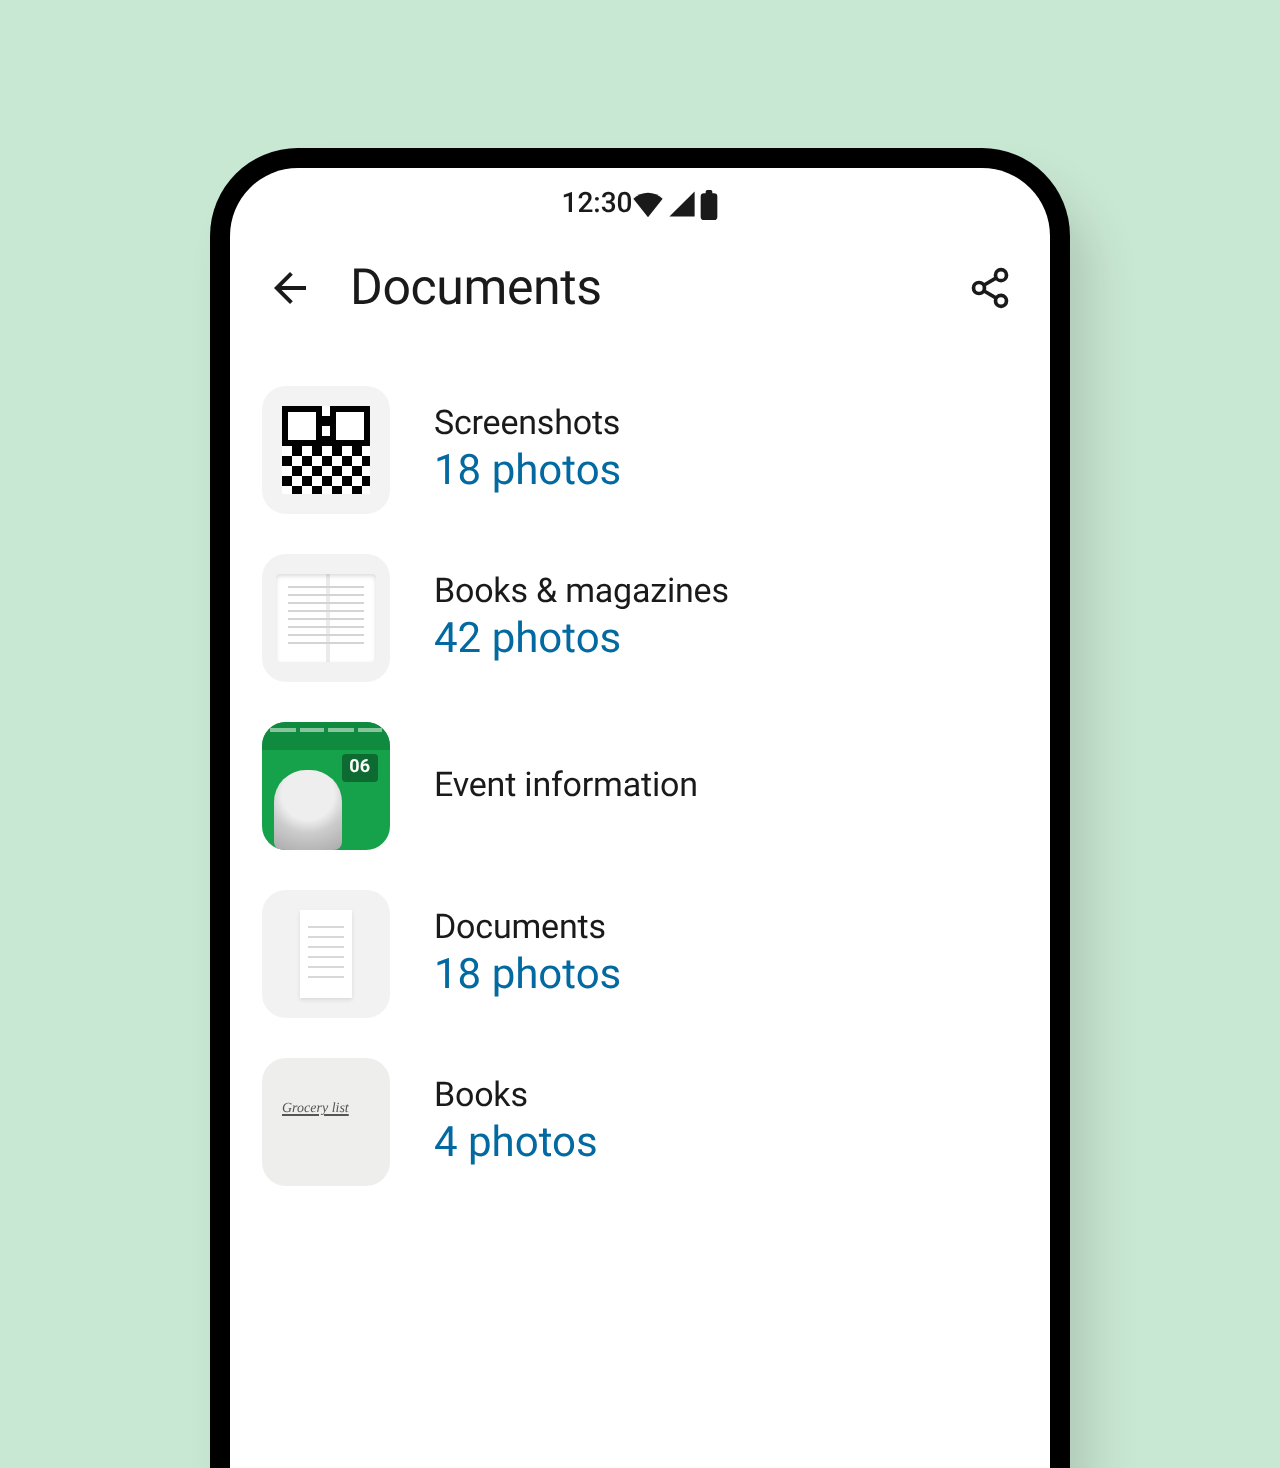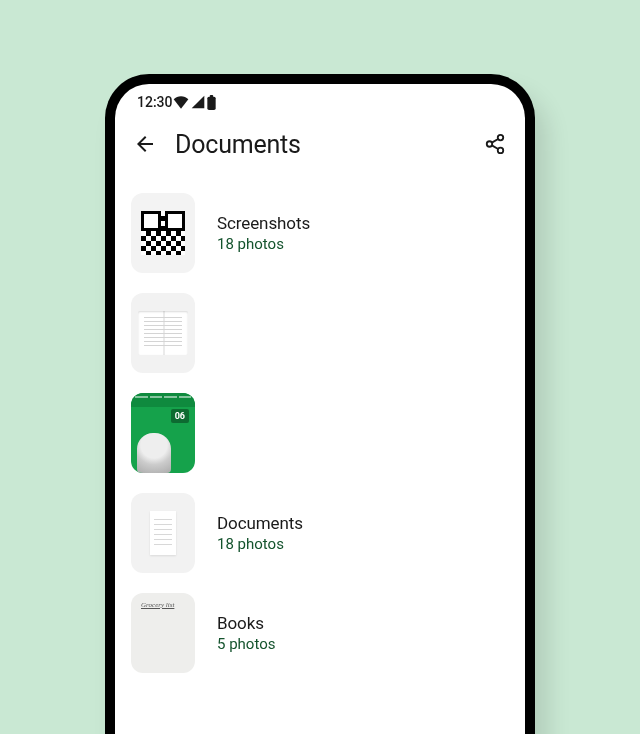--- a/index.html
+++ b/index.html
@@ -27,21 +27,21 @@
     background: #fff;
     border-radius: 34px 34px 0 0;
     overflow: hidden;
     display: flex;
     flex-direction: column;
   }
   .status-bar {
     height: 36px;
     display: flex;
     align-items: center;
-    justify-content: flex-start;
+    justify-content: center;
     padding: 0 22px;
     font-size: 14px;
     font-weight: 500;
     color: #1a1a1a;
   }
   .status-icons { display: flex; gap: 2px; align-items: center; }
   .header {
     display: flex;
     padding: 10px 16px 14px 16px;
     gap: 16px;
@@ -76,28 +76,28 @@
   }
   .row {
     display: flex;
     align-items: center;
     gap: 22px;
     padding: 10px 0;
     cursor: pointer;
   }
   .thumb {
     width: 64px;
-    height: 80px;
+    height: 64px;
     border-radius: 12px;
     overflow: hidden;
     flex-shrink: 0;
   }
   .row-text { display: flex; flex-direction: column; gap: 2px; }
   .row-title { font-size: 17px; font-weight: 400; color: #1a1a1a; letter-spacing: -0.1px; }
-  .row-sub { font-size: 15px; color: #14532d; }
+  .row-sub { font-size: 21px; color: #0369a1; }
 
   
   .thumb-qr { background: #f3f3f3; display:flex; align-items:center; justify-content:center; }
   .qr {
     width: 44px; height: 44px;
     background:
       conic-gradient(#000 90deg, transparent 0) 0 0/10px 10px,
       conic-gradient(#000 90deg, transparent 0) 5px 5px/10px 10px,
       #fff;
     position: relative;
@@ -117,21 +117,21 @@
   .thumb-event { background:#15a24b; position:relative; }
   .thumb-event .top { position:absolute; top:0; left:0; right:0; height:14px; background:#0f8a3e; display:flex; gap:2px; padding:3px 4px;}
   .thumb-event .top span { flex:1; height:2px; background:rgba(255,255,255,.5);}
   .thumb-event .num { position:absolute; top:16px; right:6px; color:#fff; font-size:9px; font-weight:700; background:#0d6b31; padding:2px 4px; border-radius:2px;}
   .thumb-event .bust { position:absolute; bottom:0; left:6px; width:34px; height:40px; background:radial-gradient(circle at 50% 30%, #eee 40%, #ccc 60%, #aaa 100%); border-radius:16px 16px 4px 4px;}
 
   .thumb-receipt { background:#f2f2f2; display:flex; align-items:center; justify-content:center; }
   .receipt { width:26px; height:44px; background:#fff; box-shadow:0 1px 2px rgba(0,0,0,.1);}
   .receipt::after { content:""; display:block; margin:8px 4px; height:26px; background:repeating-linear-gradient(#d8d8d8 0 1px, transparent 1px 5px);}
 
-  .thumb-notes { background:#eeeeec; display:flex; flex-direction:column; padding:8px 10px; gap:13px;}
+  .thumb-notes { background:#eeeeec; display:flex; flex-direction:column; padding:21px 10px; gap:13px;}
   .nhead { font-size:7px; font-style:italic; font-family:cursive; color:#555; text-decoration:underline;}
   .nline { height:2px; width:60%; background:#888;}
   .nline:nth-child(3){width:50%}.nline:nth-child(4){width:45%}.nline:nth-child(5){width:65%}.nline:nth-child(6){width:55%}.nline:nth-child(7){width:50%}
 
   .thumb-recipe { background:#0f8f47; position:relative; }
   .rlabel { position:absolute; top:4px; left:4px; font-size:6px; color:#fff; font-weight:700; letter-spacing:.5px;}
   .dish1 { position:absolute; bottom:-6px; left:-6px; width:40px; height:40px; border-radius:50%; background:radial-gradient(circle,#f0e0b8 40%,#d9b87a 100%);}
   .dish2 { position:absolute; bottom:-10px; right:-8px; width:36px; height:36px; border-radius:50%; background:radial-gradient(circle,#e8d8a8 35%,#c9a868 100%);}
   .rdot { position:absolute; width:8px; height:8px; border-radius:50%; background:#ffd438; top:16px; right:8px;}
 </style>
@@ -183,34 +183,39 @@
         <div class="row-text">
           <div class="row-title">Screenshots</div>
           <div class="row-sub">18 photos</div>
         </div>
       </div>
 
       <div class="row">
         <div class="thumb thumb-book">
             <div class="book"></div>
           </div>
+        <div class="row-text">
+          <div class="row-title">Books &amp; magazines</div>
+          <div class="row-sub">42 photos</div>
+        </div>
       </div>
 
       <div class="row">
         <div class="thumb thumb-event">
           <div class="top">
               <span></span>
               <span></span>
               <span></span>
               <span></span>
             </div>
           <div class="num">06</div>
           <div class="bust"></div>
         </div>
         <div class="row-text">
+          <div class="row-title">Event information</div>
         </div>
       </div>
 
       <div class="row">
         <div class="thumb thumb-receipt">
             <div class="receipt"></div>
           </div>
         <div class="row-text">
           <div class="row-title">Documents</div>
           <div class="row-sub">18 photos</div>
@@ -221,20 +226,20 @@
         <div class="thumb thumb-notes">
           <div class="nhead">Grocery list</div>
           <div class="nline"></div>
             <div class="nline"></div>
             <div class="nline"></div>
             <div class="nline"></div>
             <div class="nline"></div>
         </div>
         <div class="row-text">
           <div class="row-title">Books</div>
-          <div class="row-sub">5 photos</div>
+          <div class="row-sub">4 photos</div>
         </div>
       </div>
 
 
     </div>
   </div>
 </div>
 
 </body></html>

